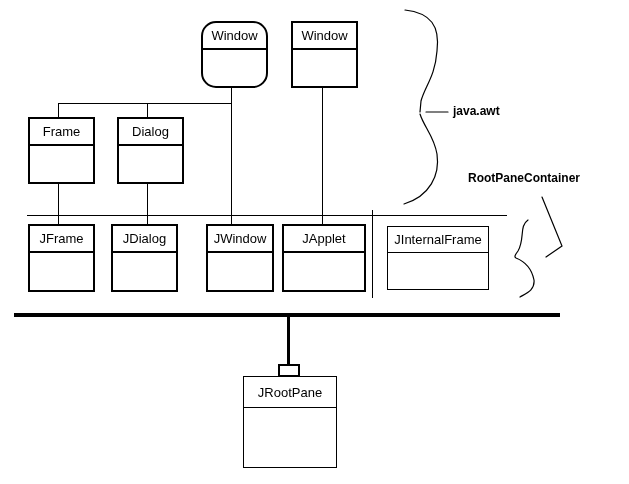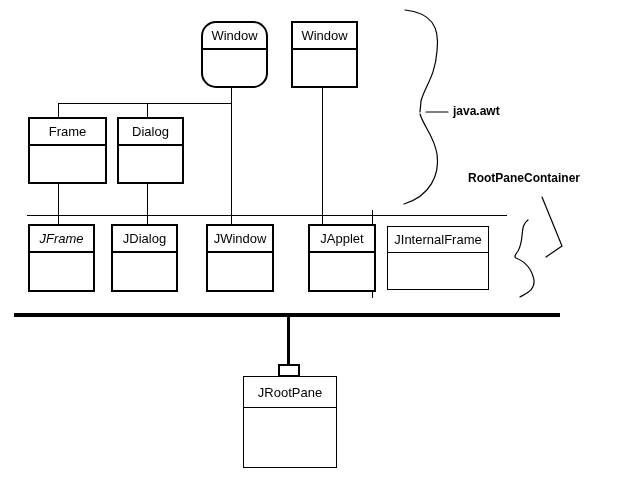--- a/index.html
+++ b/index.html
@@ -51,37 +51,37 @@
   <div class="ln" style="left:14px;  top:313px; width:546px; height:4px;"></div>
   <div class="ln" style="left:287px; top:317px; width:3px; height:48px;"></div>
   <div class="tab" style="left:278px; top:364px; width:22px; height:13px;"></div>
 
   <div class="box" style="left:201px; top:21px; width:67px; height:67px;border-radius:15px;">
     <div class="title">Window</div>
   </div>
   <div class="box" style="left:291px; top:21px; width:67px; height:67px;">
     <div class="title">Window</div>
   </div>
-  <div class="box" style="left:28px; top:117px; width:79px; height:67px;">
+  <div class="box" style="left:28px; top:117px; width:67px; height:67px;">
     <div class="title">Frame</div>
   </div>
   <div class="box" style="left:117px; top:117px; width:67px; height:67px;">
     <div class="title">Dialog</div>
   </div>
 
-  <div class="box" style="left:28px; top:224px; width:67px; height:68px;font-style:italic;">
+  <div class="box" style="left:28px; top:224px; width:67px; height:68px;">
     <div class="title">JFrame</div>
   </div>
   <div class="box" style="left:111px; top:224px; width:67px; height:68px;">
     <div class="title">JDialog</div>
   </div>
   <div class="box" style="left:206px; top:224px; width:68px; height:68px;">
     <div class="title">JWindow</div>
   </div>
-  <div class="box" style="left:308px; top:224px; width:68px; height:68px;">
+  <div class="box" style="left:282px; top:224px; width:84px; height:68px;">
     <div class="title">JApplet</div>
   </div>
   <div class="box thin" style="left:387px; top:226px; width:102px; height:64px;">
     <div class="title" style="height:26px;">JInternalFrame</div>
   </div>
 
   <div class="box thin" style="left:243px; top:376px; width:94px; height:92px;">
     <div class="title" style="height:31px;">JRootPane</div>
   </div>
 

